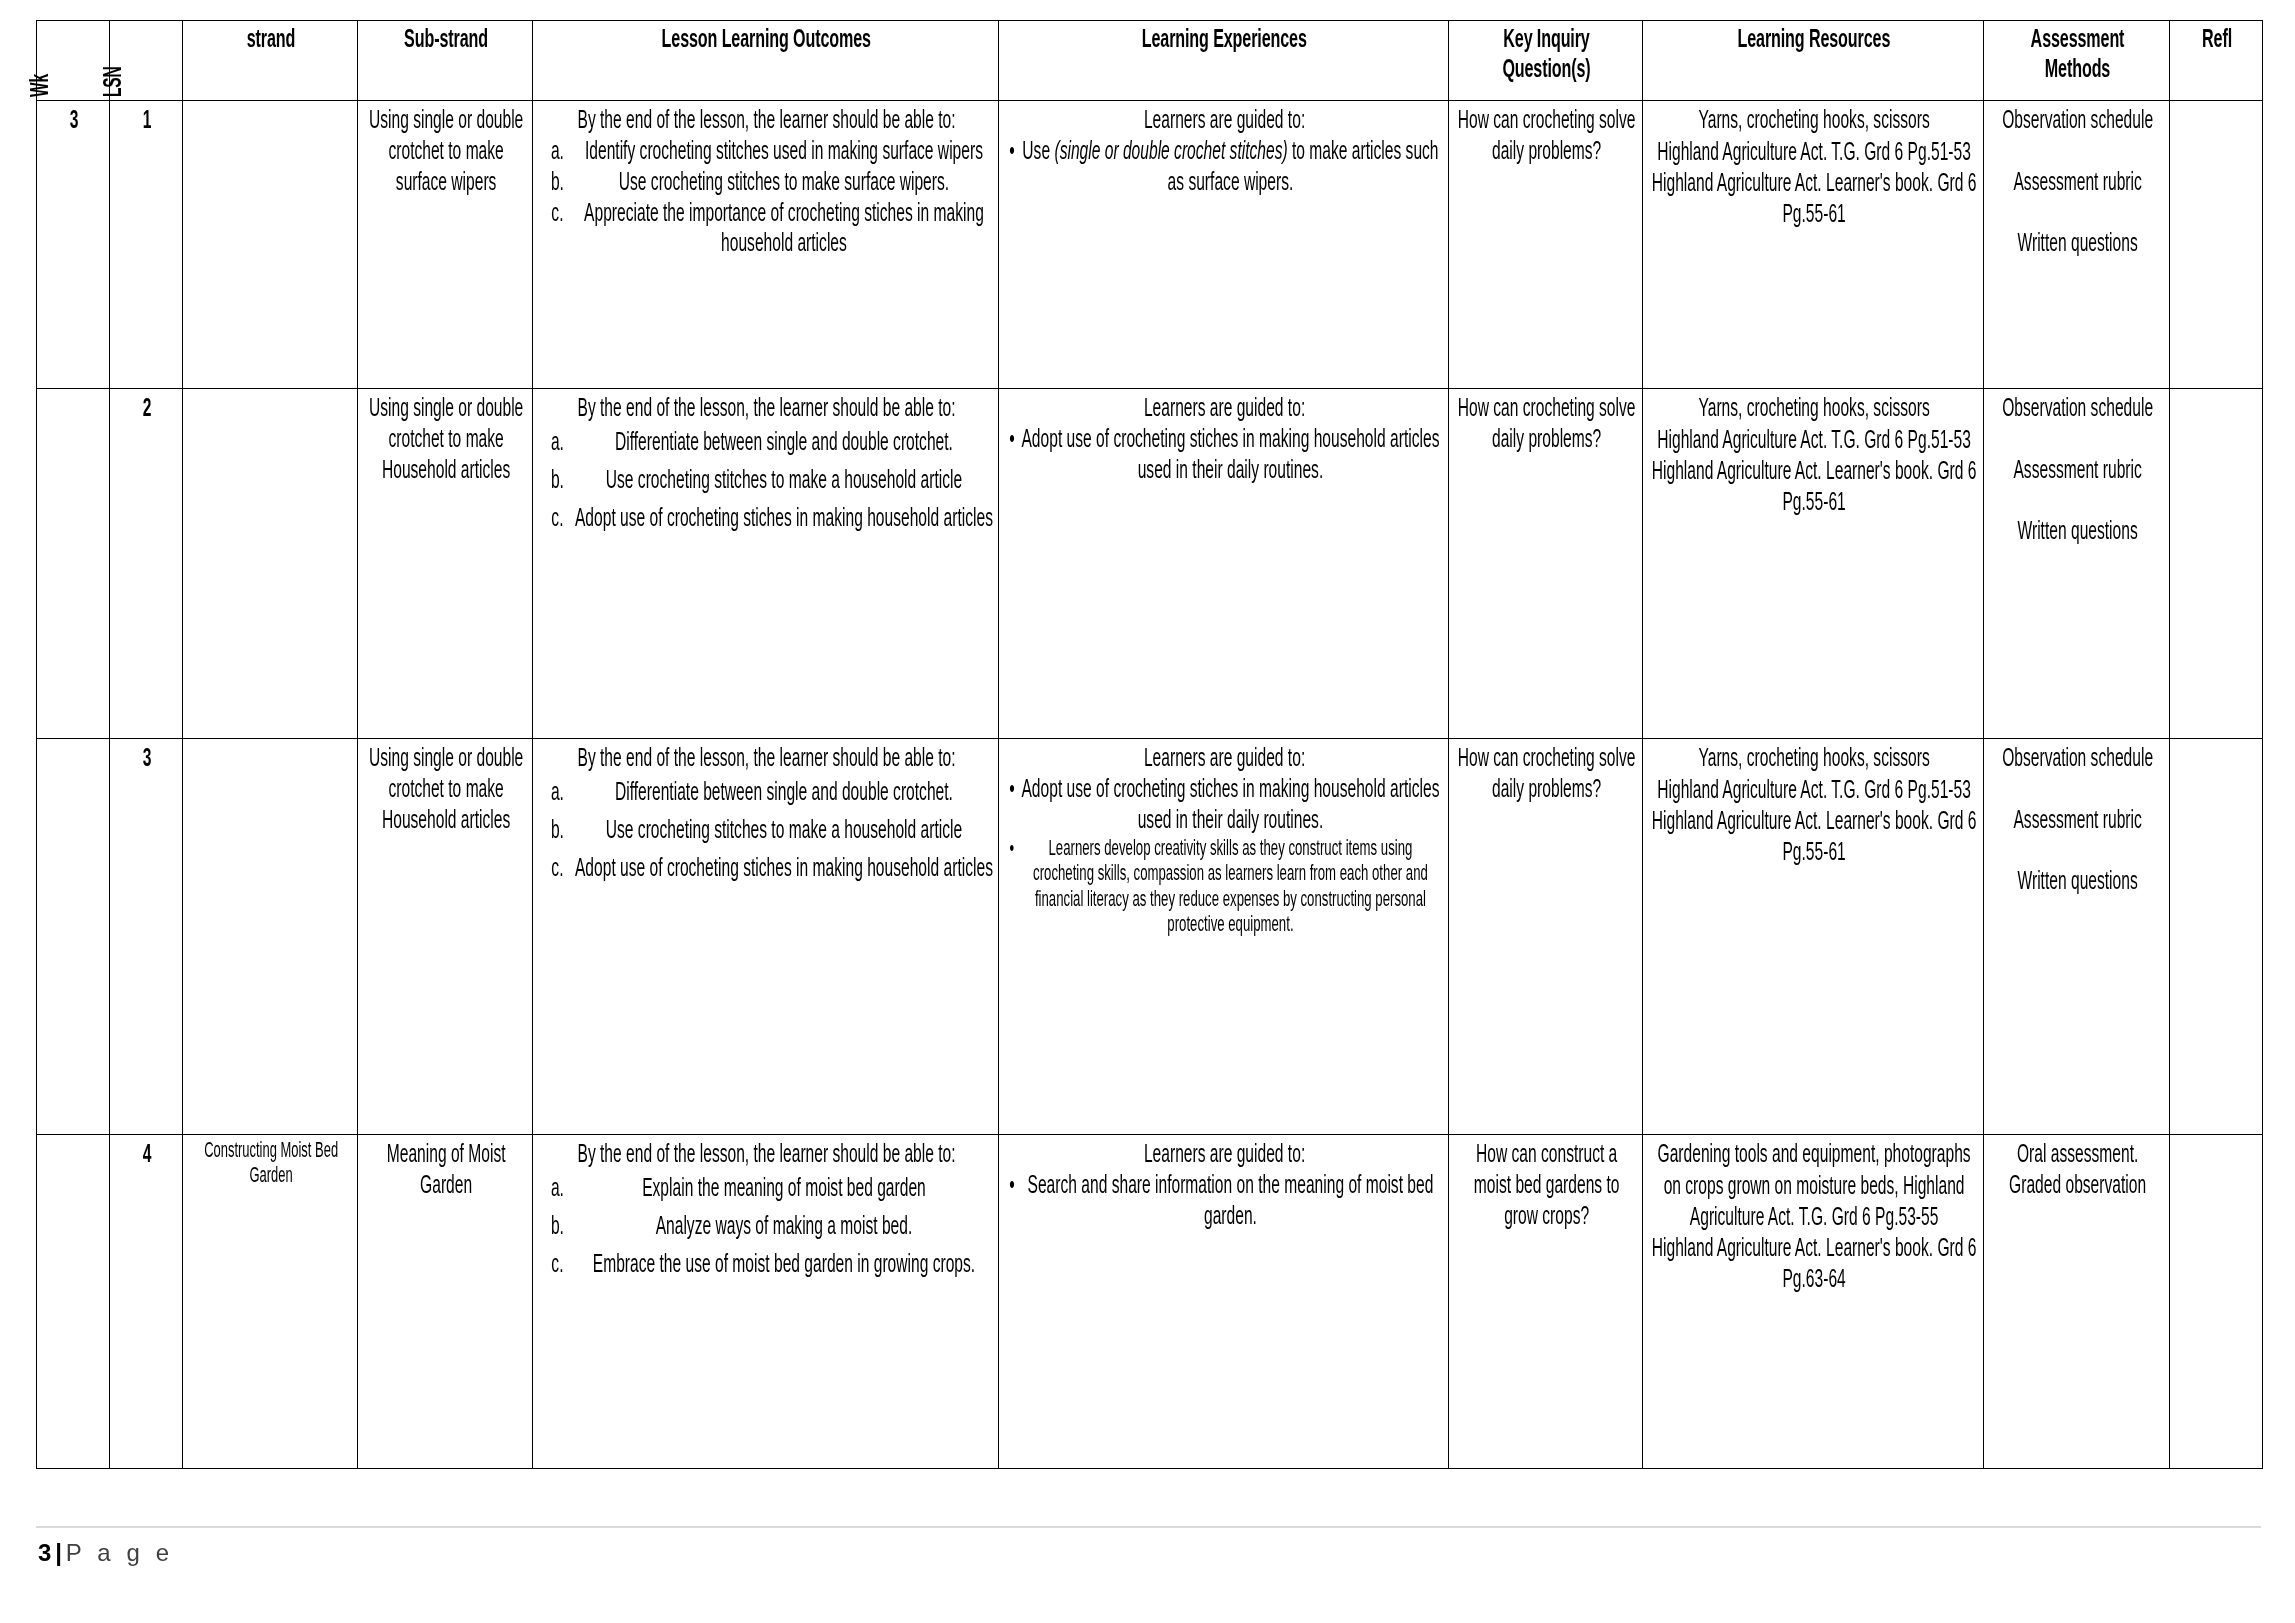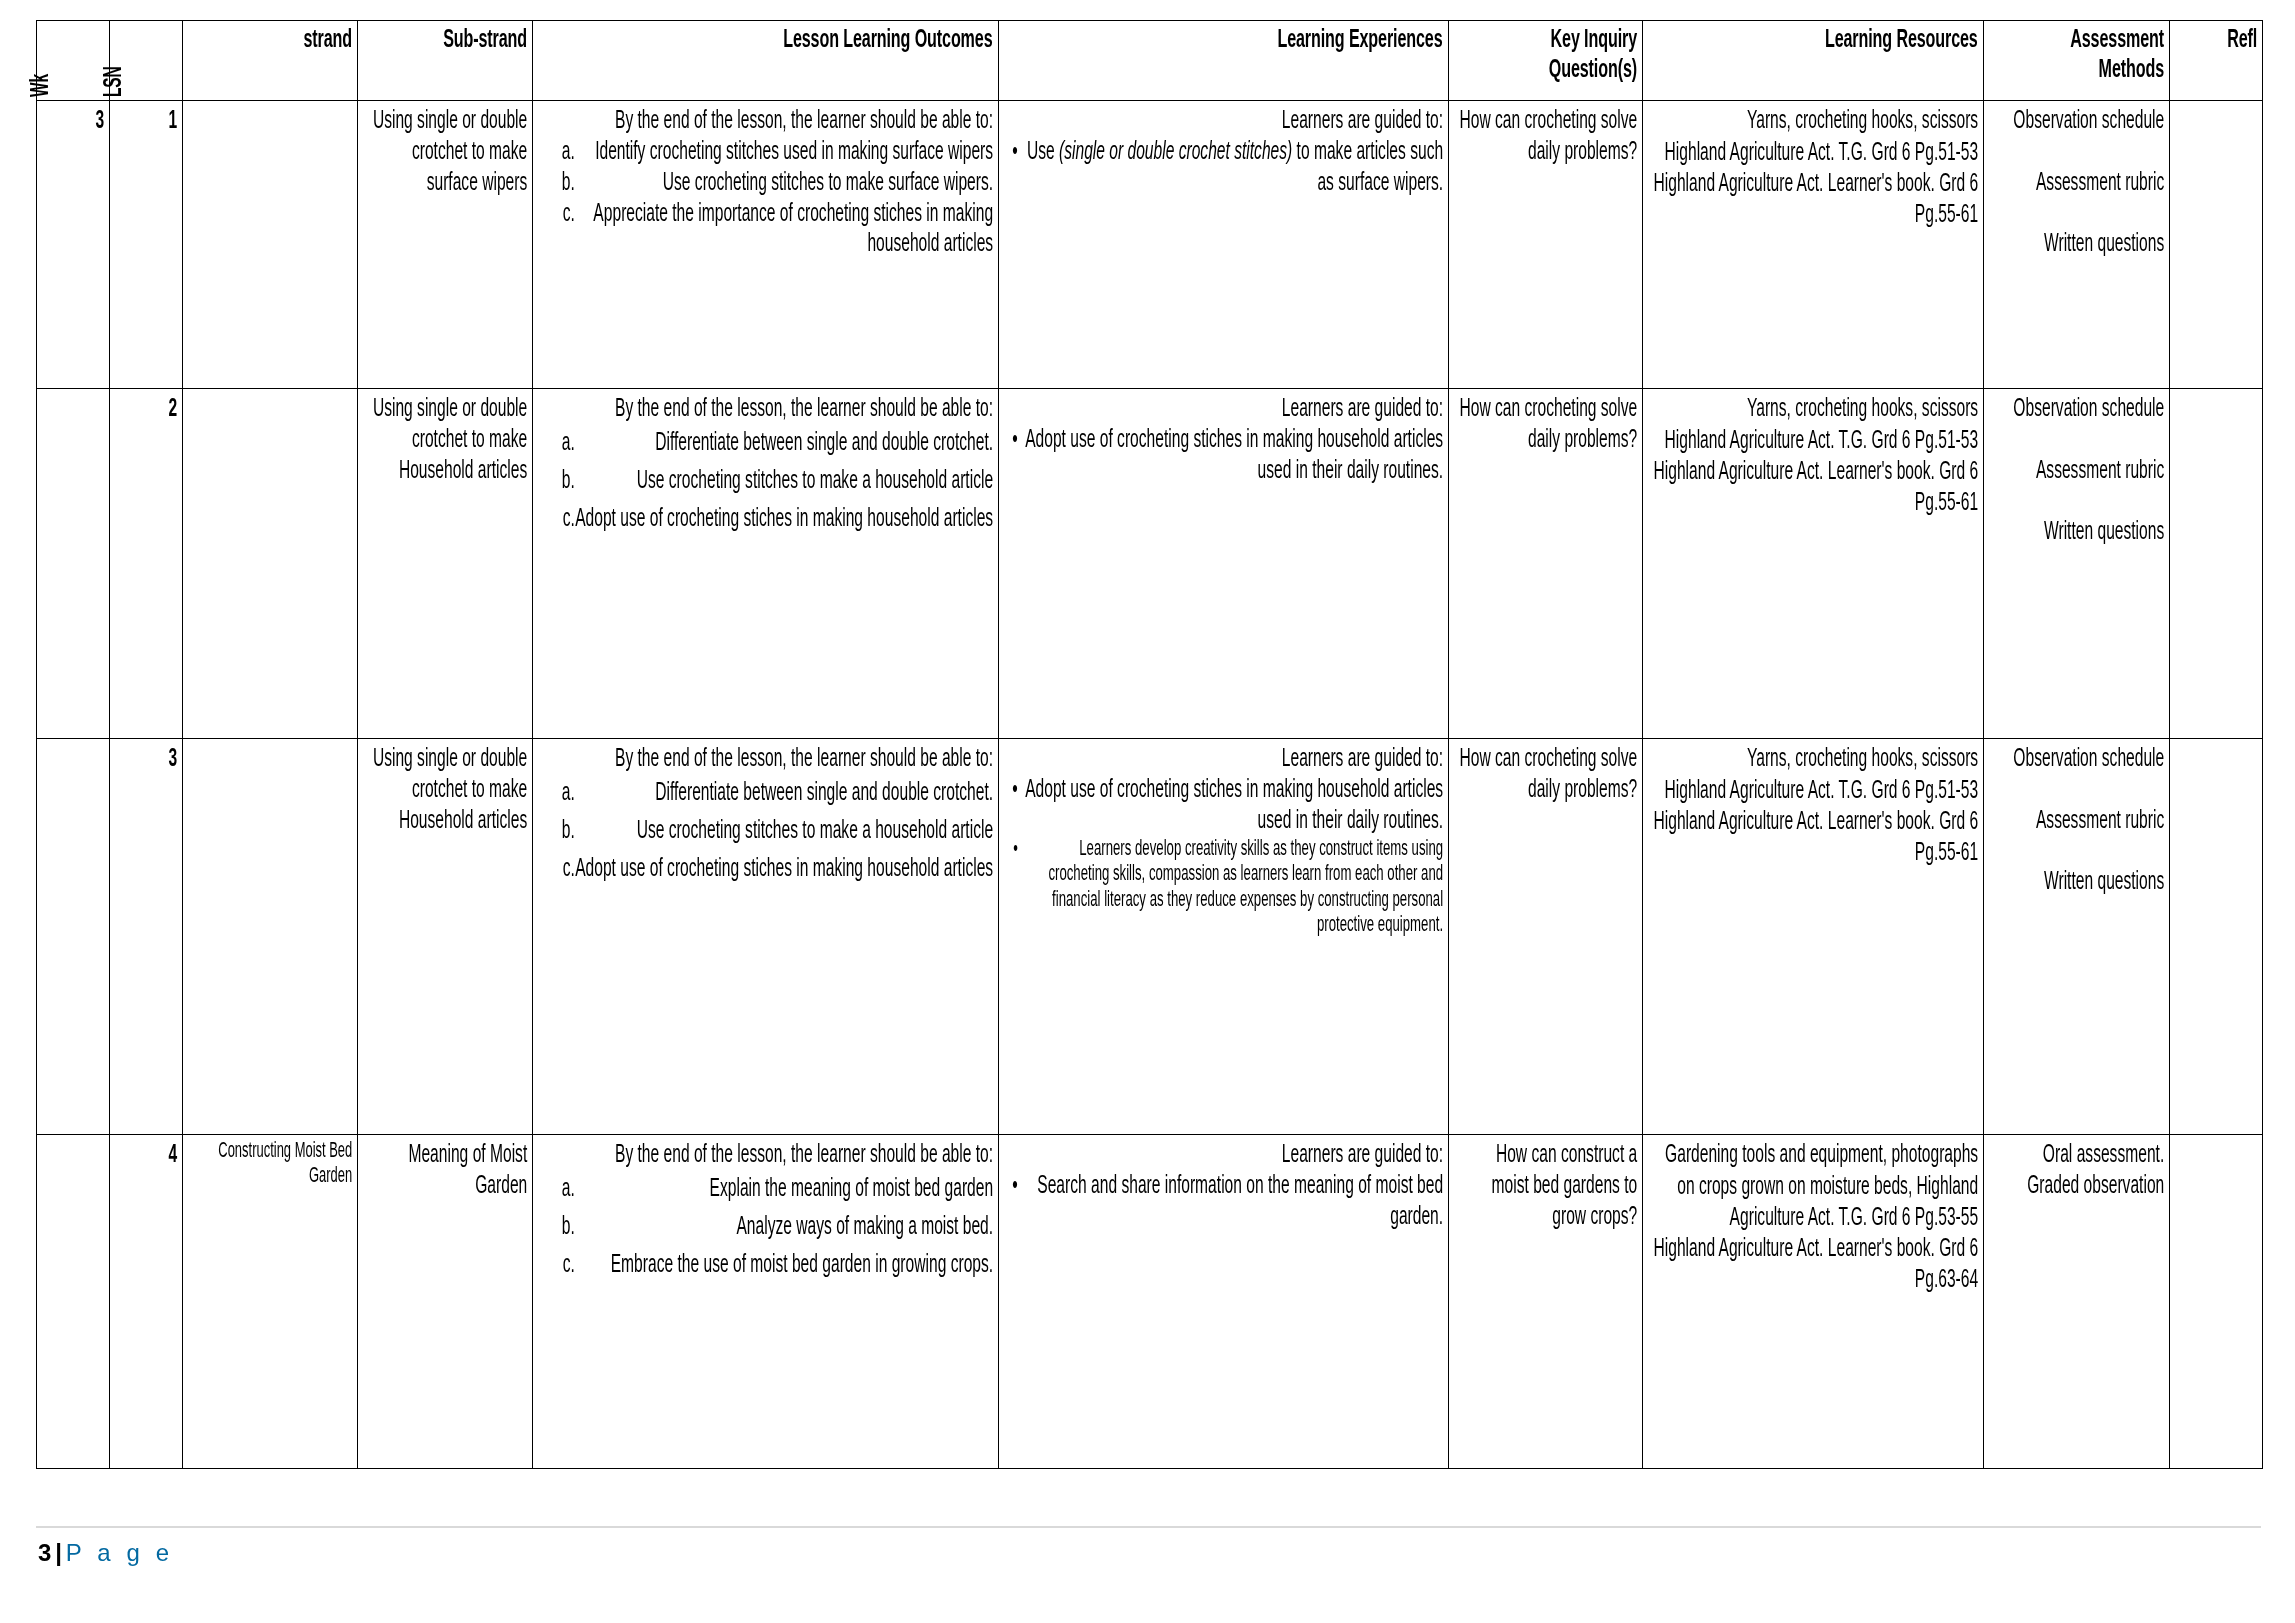--- a/index.html
+++ b/index.html
@@ -33,21 +33,21 @@
     top: 19.6px;
     width: 2225px;
     border-collapse: collapse;
     table-layout: fixed;
   }
   .sow-table td, .sow-table th {
     border: 1.3px solid #000;
     vertical-align: top;
     padding: 3.9px 5.2px 3.9px 6.5px;
     font-weight: normal;
-    text-align: right;
+    text-align: center;
   }
 
   
   col.c-wk     { width: 73px; }
   col.c-lsn    { width: 73px; }
   col.c-strand { width: 175px; }
   col.c-sub    { width: 175px; }
   col.c-llo    { width: 466px; }
   col.c-lexp   { width: 450px; }
   col.c-kiq    { width: 194px; }
@@ -187,21 +187,21 @@
     position: absolute;
     left: 38px;
     top: 1539px;
     font-size: 24px;
     font-weight: bold;
     white-space: nowrap;
   }
   .footer-num { color: #000000; }
   .footer-bar { color: #000000; padding: 0 3.9px; }
   .footer-word {
-    color: #0369a1;
+    color: #404040;
     font-weight: normal;
     letter-spacing: 4.6px;
   }
 </style>
 </head>
 <body>
 
 <div class="page">
 
   <table class="sow-table">

